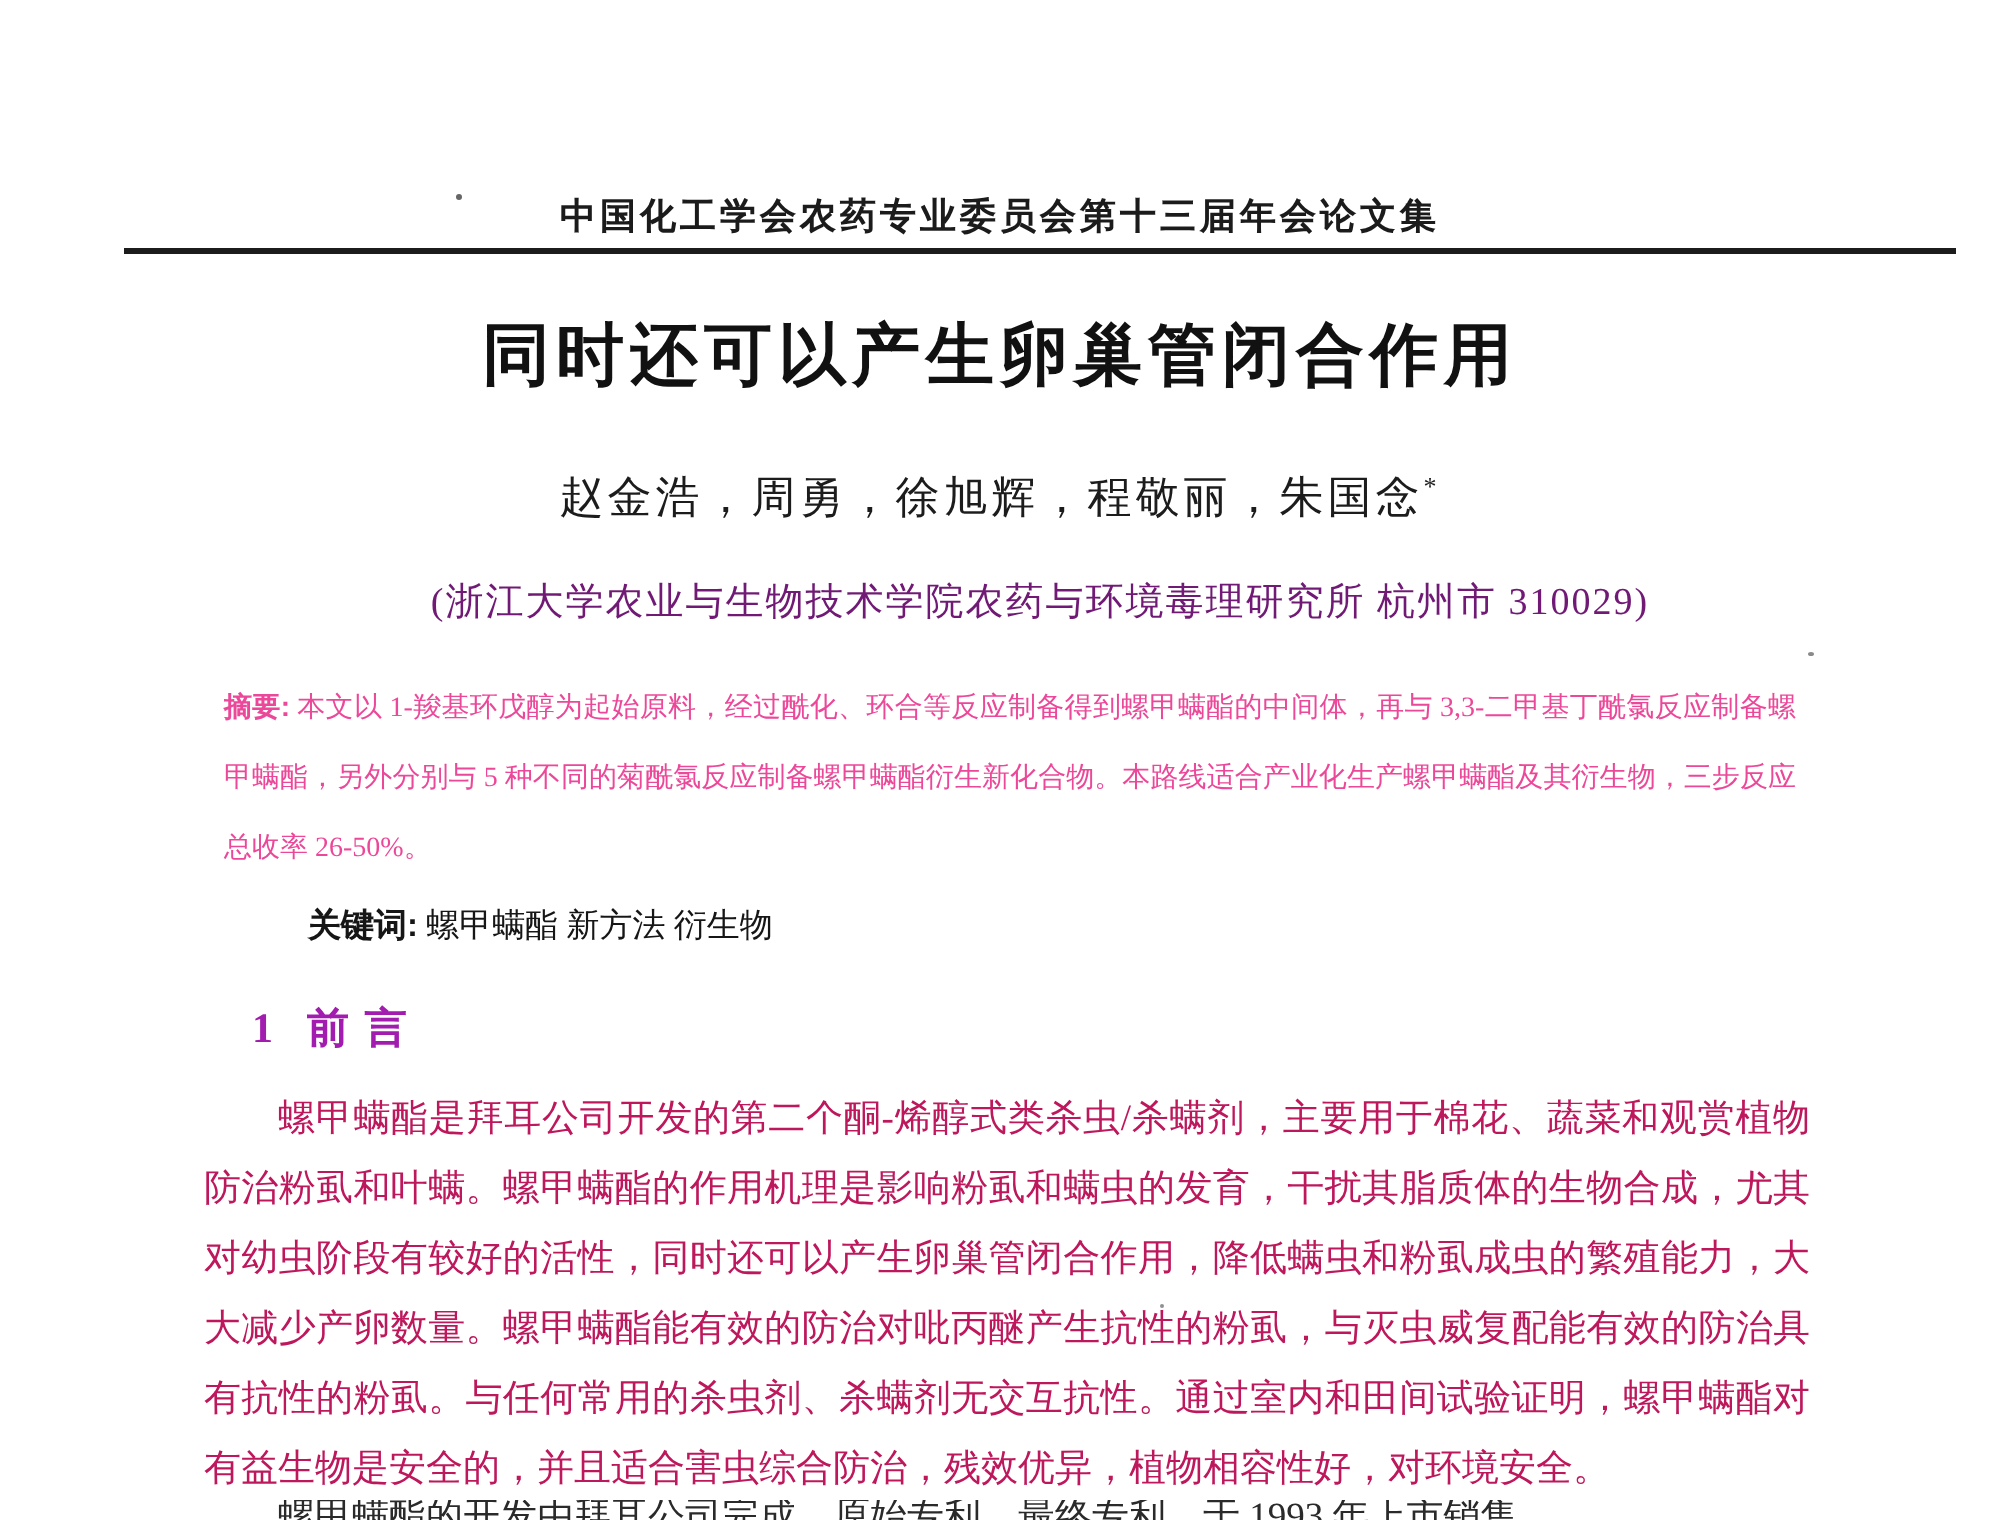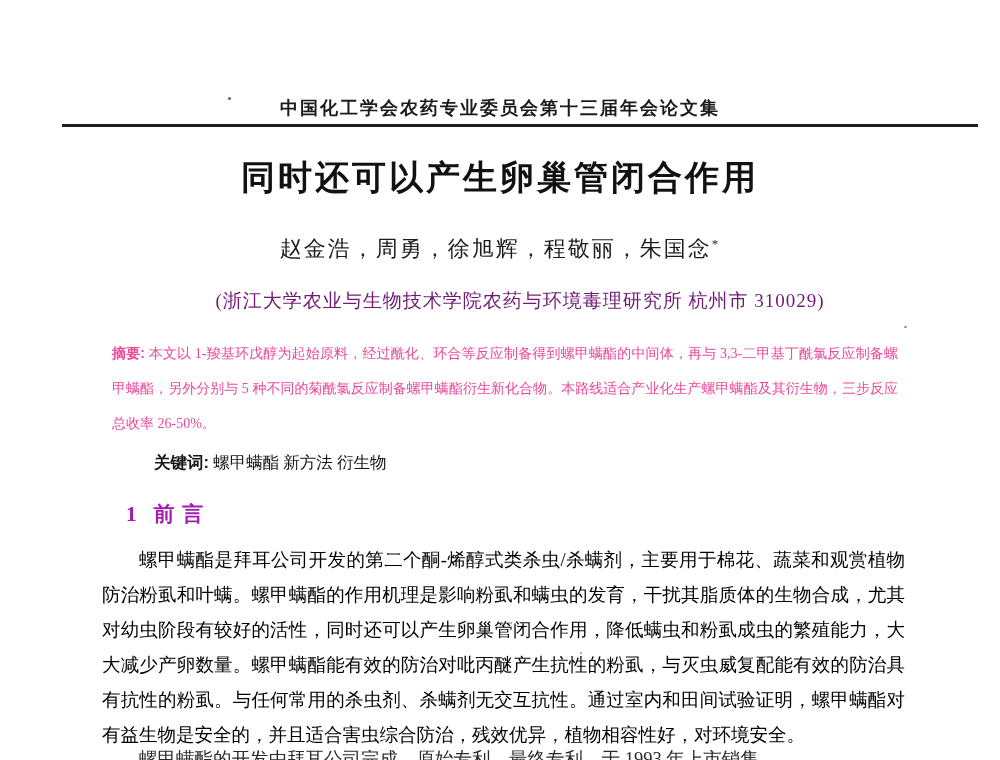--- a/index.html
+++ b/index.html
@@ -111,21 +111,21 @@
   }
   .body-paragraph {
     position: absolute;
     top: 543px;
     left: 102px;
     width: 803px;
     font-size: 18.5px;
     line-height: 35px;
     text-align: justify;
     text-indent: 2em;
-    color: #000000;
+    color: #be185d;
   }
   .cutoff-line {
     position: absolute;
     top: 750px;
     left: 102px;
     width: 803px;
     height: 10px;
     overflow: hidden;
     font-size: 18.5px;
     line-height: 18px;

